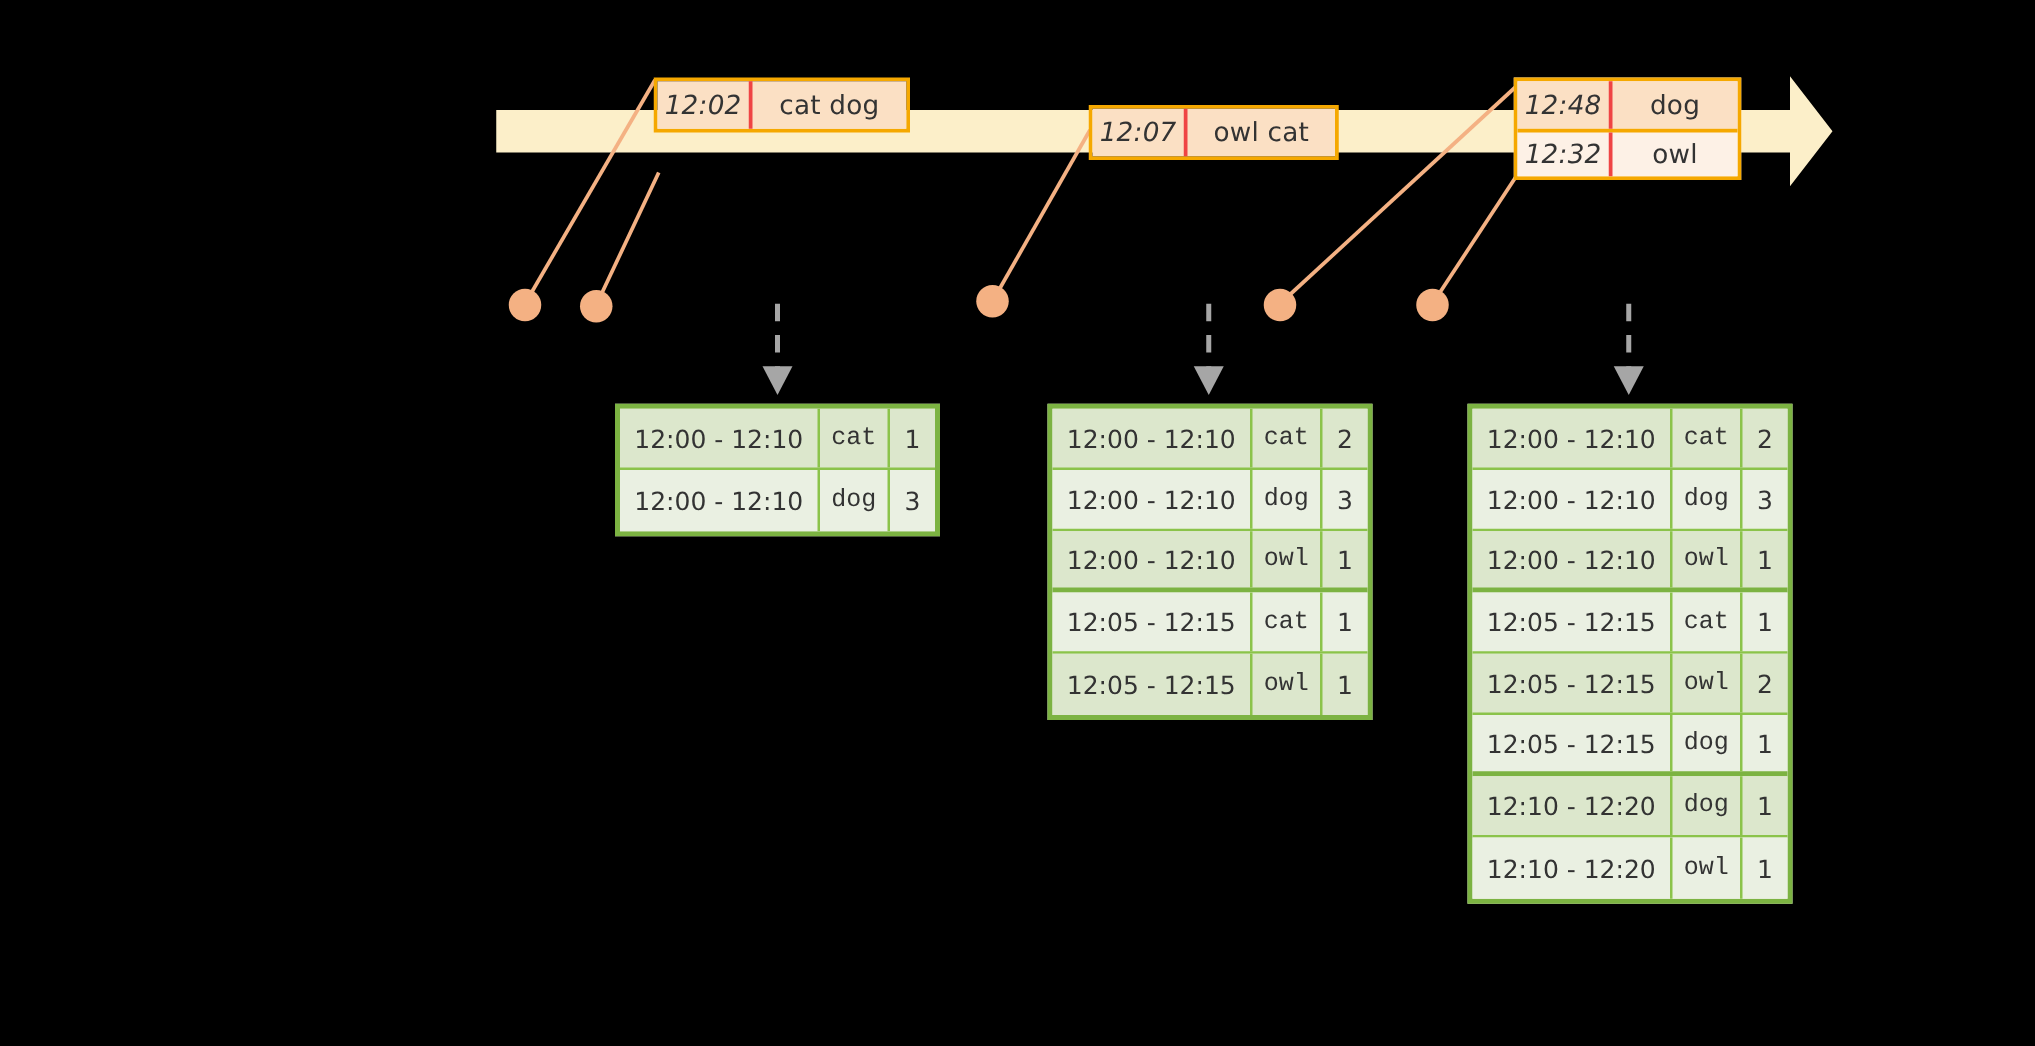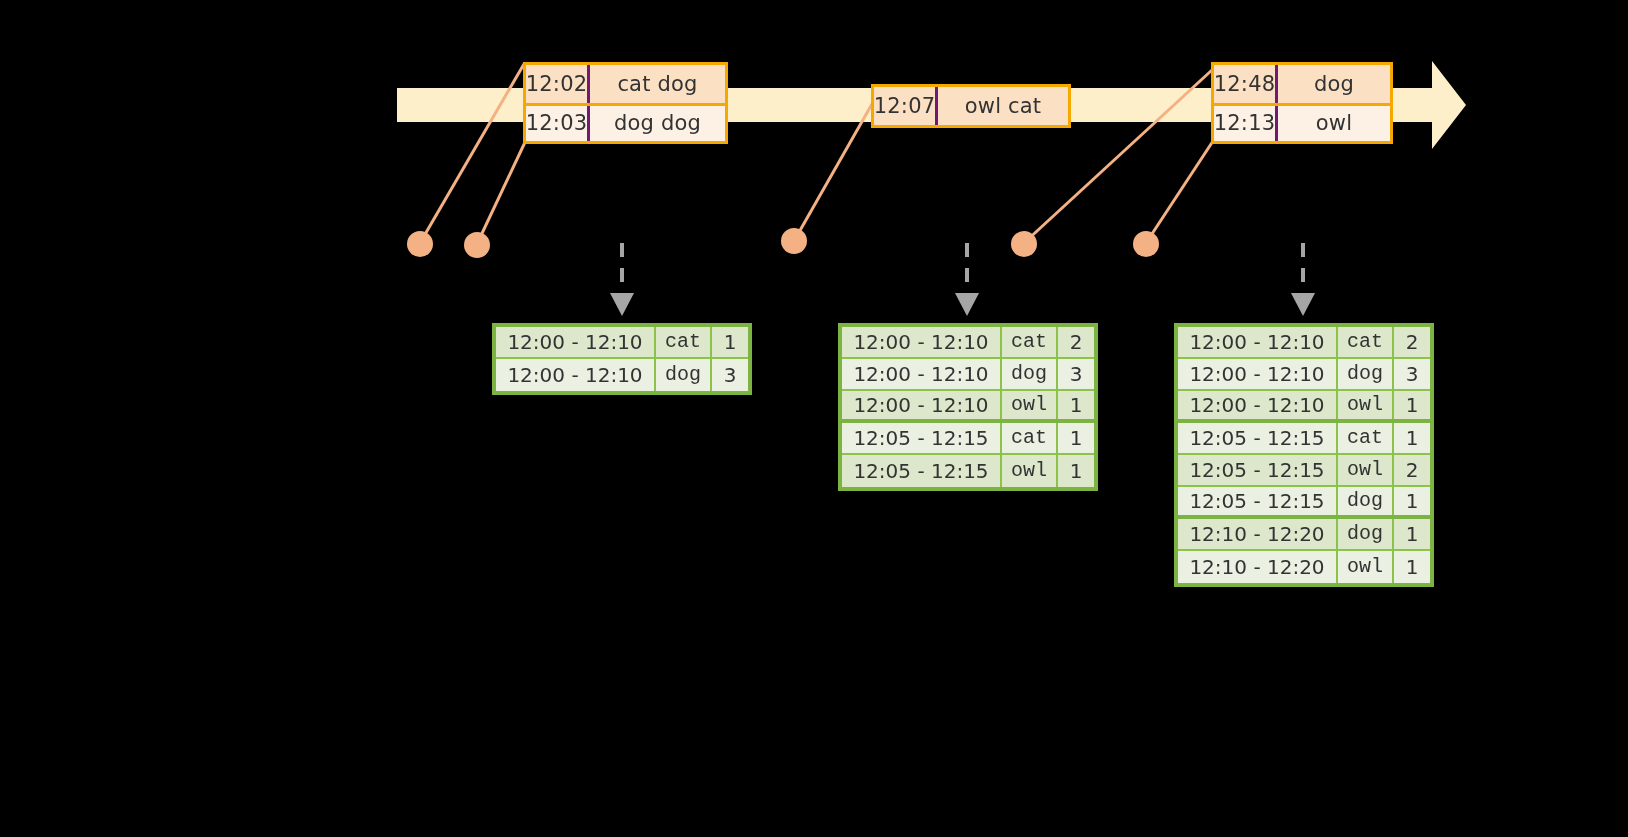--- a/index.html
+++ b/index.html
@@ -15,27 +15,27 @@
   
   .ebox{position:absolute;z-index:5;border:3px solid #F5A800;
         box-sizing:border-box;background:#FDEFE0;}
   .erow{display:flex;height:38px;box-sizing:border-box;}
   .erow + .erow{border-top:3px solid #F5A800;}
   .erow.shade{background:#FBE0C4;}
   .erow.light{background:#FDF1E6;}
   .ecell{display:flex;align-items:center;justify-content:center;
          font-size:21px;color:#333;line-height:1;letter-spacing:0.2px;
          box-sizing:border-box;}
-  .ecell.time{width:64px;border-right:3px solid #701a75;}
+  .ecell.time{width:76px;border-right:3px solid #ef4444;font-style:italic;}
   .ecell.val{flex:1;}
 
   
   .rtable{position:absolute;z-index:5;border:4px solid #7CB342;
           box-sizing:border-box;background:#EDF2E4;}
-  .rrow{display:flex;height:32px;box-sizing:border-box;
+  .rrow{display:flex;height:49px;box-sizing:border-box;
         border-bottom:2px solid #8BC34A;}
   .rrow:last-child{border-bottom:none;}
   .rrow.g0{background:#DCE7CC;}
   .rrow.g1{background:#EAF0E2;}
   .rrow.sep{border-bottom:4px solid #7CB342;}
   .rcell{display:flex;align-items:center;justify-content:center;
          font-size:20px;color:#333;line-height:1;box-sizing:border-box;}
   .rcell.win{border-right:2px solid #8BC34A;}
   .rcell.key{border-right:2px solid #8BC34A;font-family:Liberation Mono, monospace;}
 </style>
@@ -78,40 +78,36 @@
       <path d="M 955 293 L 979 293 L 967 316 Z"></path>
       <path d="M 1291 293 L 1315 293 L 1303 316 Z"></path>
     </g>
   </svg>
 
   <div class="ebox" style="left:523px;top:62px;width:205px;">
     <div class="erow shade">
       <div class="ecell time">12:02</div>
       <div class="ecell val">cat dog</div>
     </div>
-    <div class="erow light">
-      <div class="ecell time">12:03</div>
-      <div class="ecell val">dog dog</div>
-    </div>
   </div>
 
   <div class="ebox" style="left:871px;top:84px;width:200px;">
     <div class="erow shade">
       <div class="ecell time">12:07</div>
       <div class="ecell val">owl cat</div>
     </div>
   </div>
 
   <div class="ebox" style="left:1211px;top:62px;width:182px;">
     <div class="erow shade">
       <div class="ecell time">12:48</div>
       <div class="ecell val">dog</div>
     </div>
     <div class="erow light">
-      <div class="ecell time">12:13</div>
+      <div class="ecell time">12:32</div>
       <div class="ecell val">owl</div>
     </div>
   </div>
 
   <div class="rtable" style="left:492px;top:323px;width:260px;">
       <div class="rrow g0">
         <div class="rcell win" style="width: 160px;">12:00 - 12:10</div>
         <div class="rcell key" style="width: 56px;">cat</div>
         <div class="rcell" style="flex: 1 1 0%;">1</div>
       </div>

